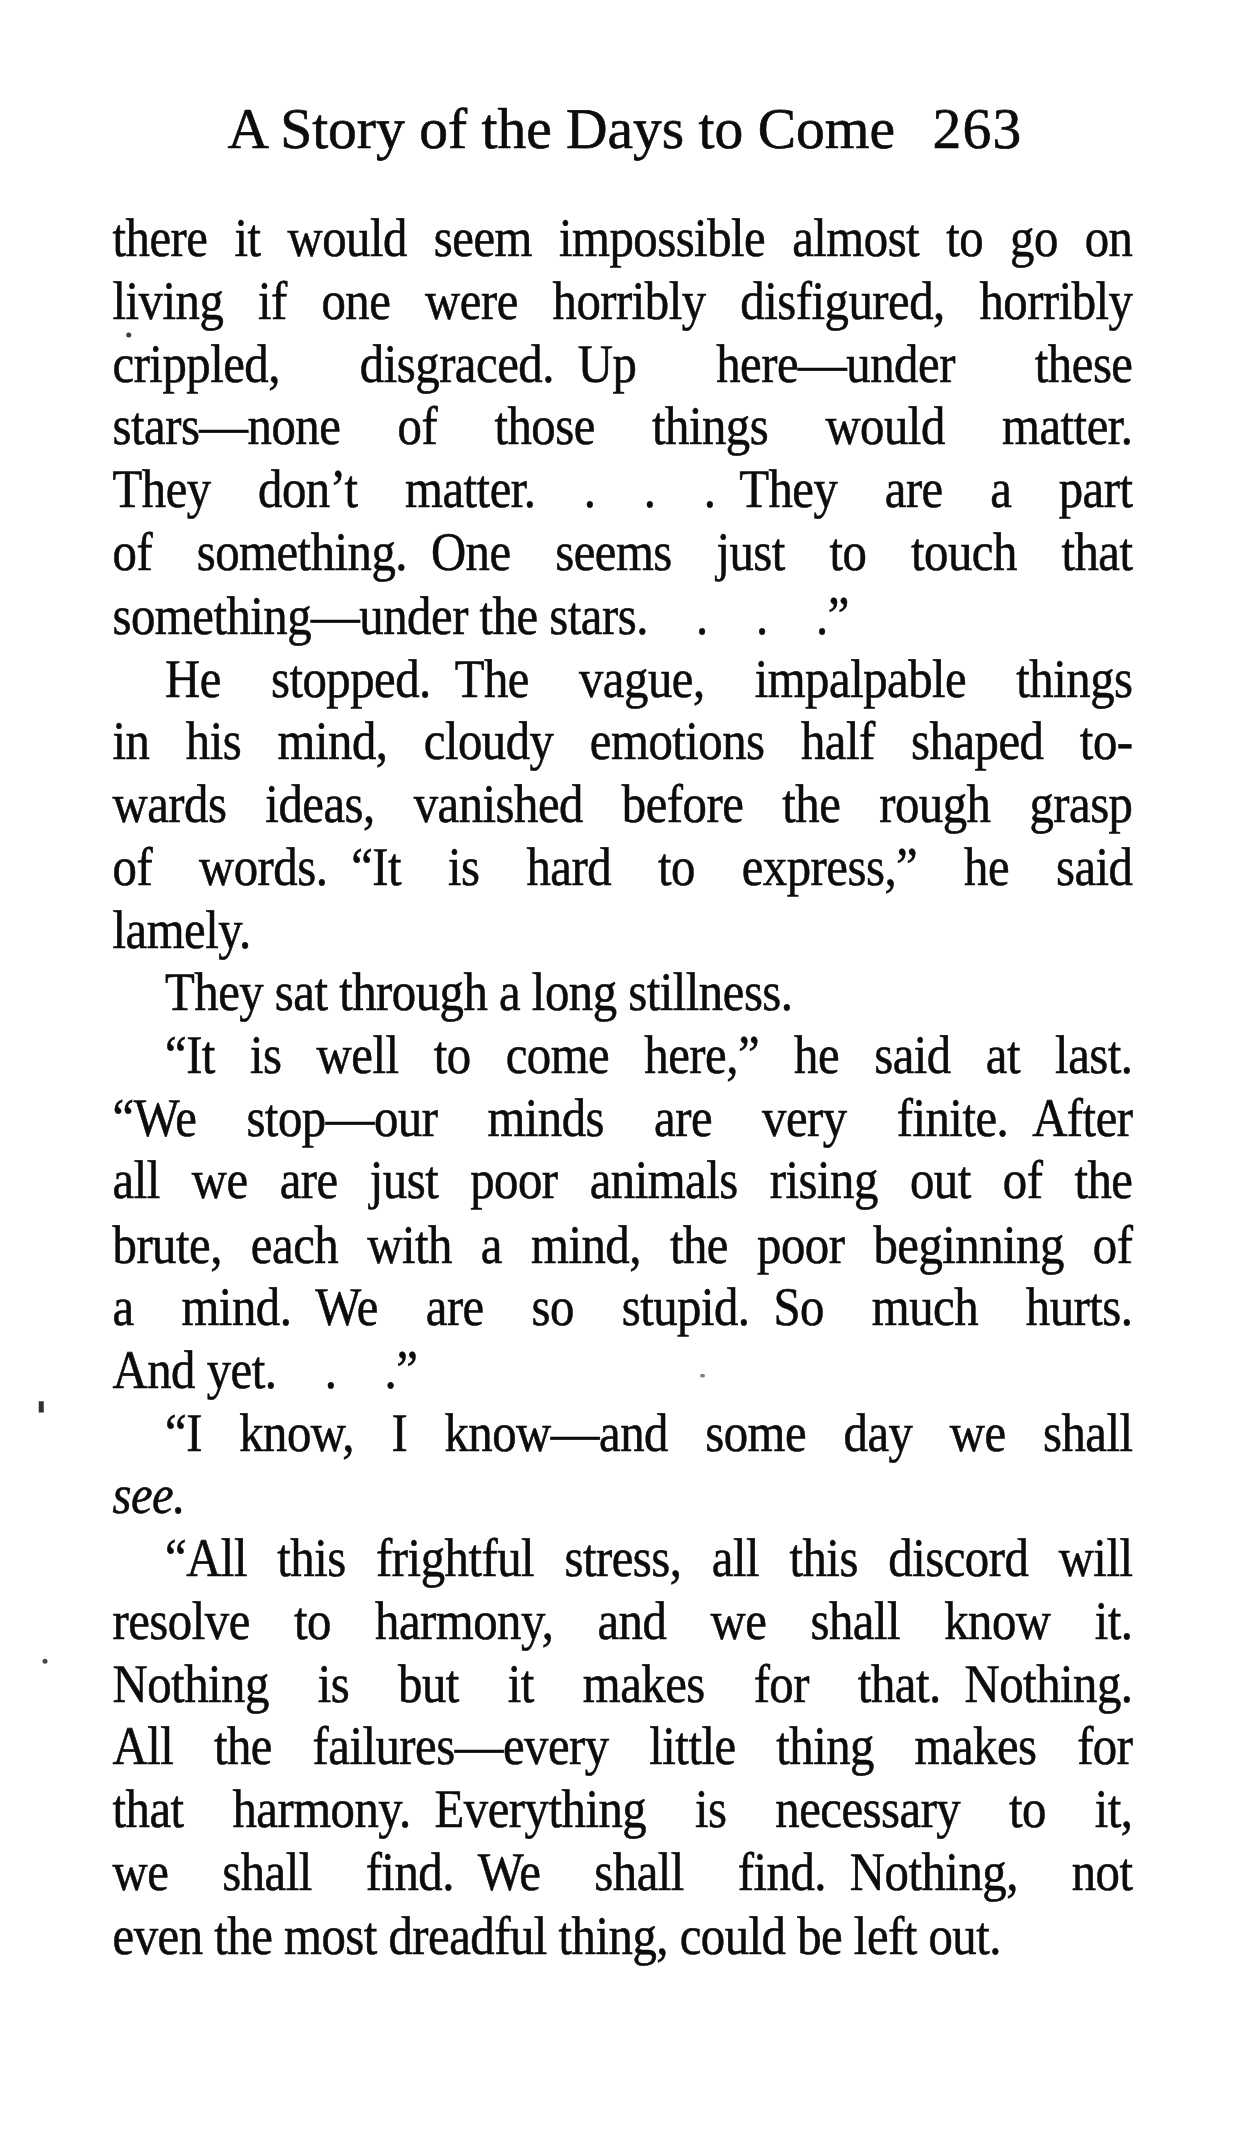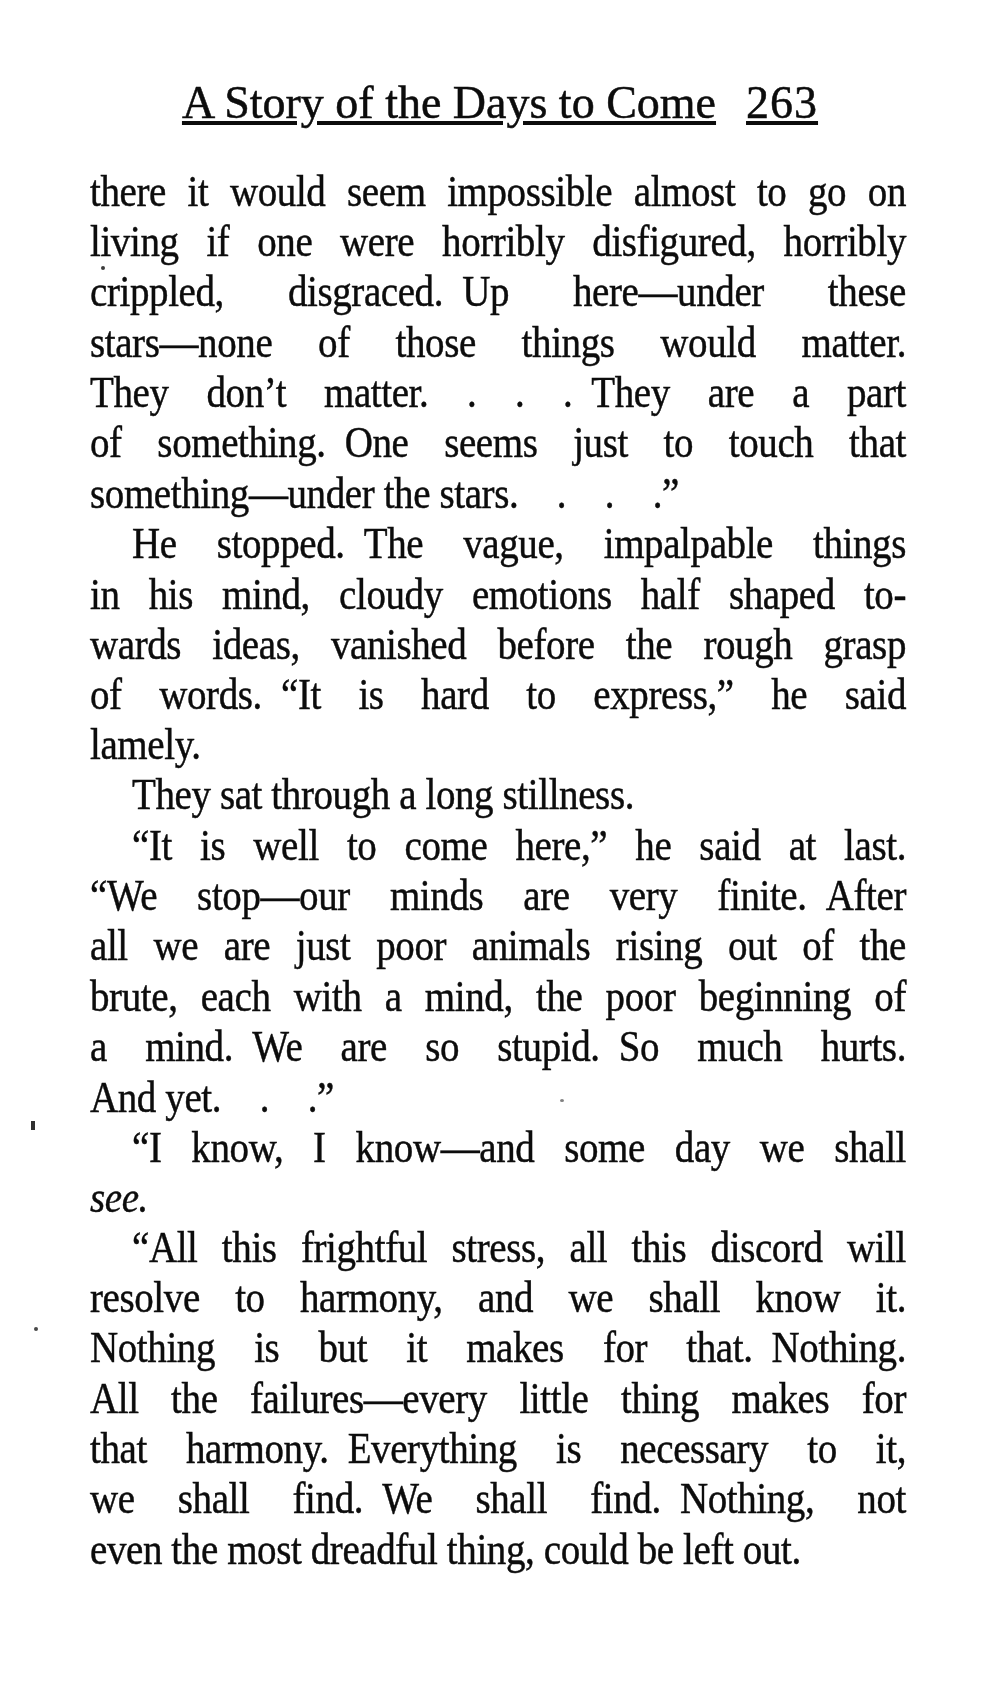--- a/index.html
+++ b/index.html
@@ -19,21 +19,20 @@
   .running-header {
     position: absolute;
     top: 78px;
     left: 92px;
     width: 816px;
     text-align: center;
     font-size: 46px;
     line-height: 1.1;
     white-space: nowrap;
     letter-spacing: 0px;
-    text-decoration: underline;
     -webkit-text-stroke: 0.5px currentColor;
   }
   .running-header .pagenum {
     margin-left: 30px;
     letter-spacing: 1px;
   }
   .body-text {
     position: absolute;
     top: 166px;
     left: 90px;

